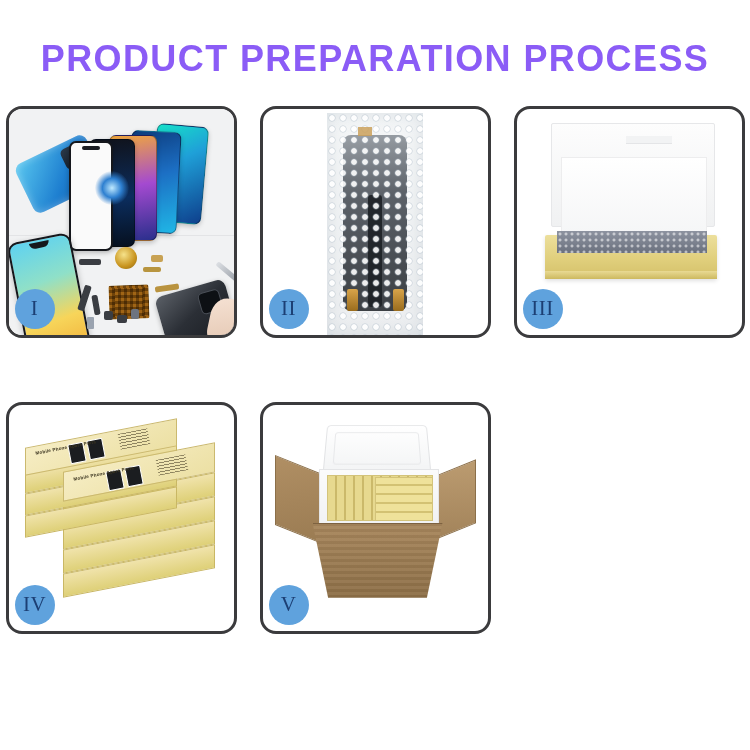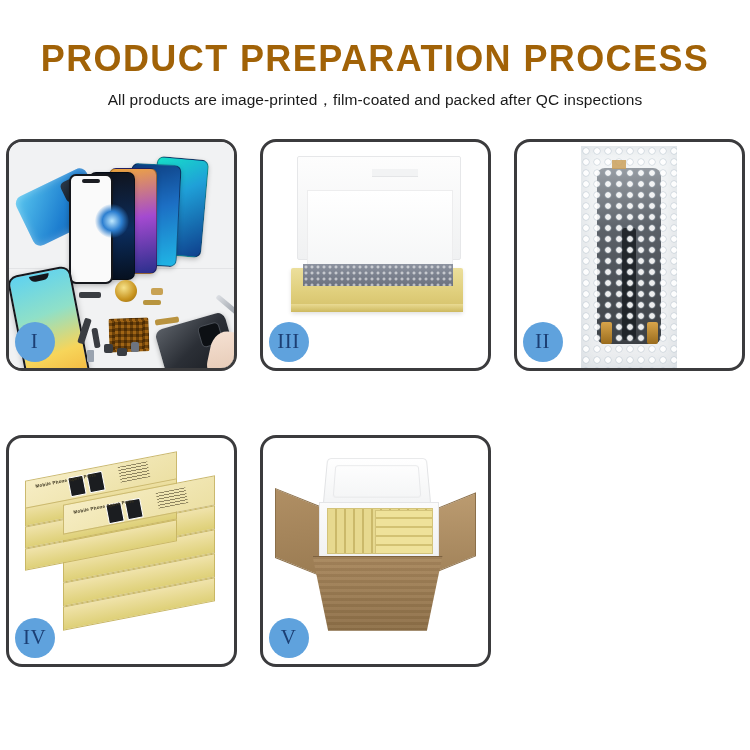--- a/index.html
+++ b/index.html
@@ -18,21 +18,21 @@
   
   .header {
     text-align: center;
     padding-top: 40px;
   }
   .title {
     font-family: "Liberation Sans", sans-serif;
     font-size: 36px;
     font-weight: 700;
     letter-spacing: 1.4px;
-    color: #a16207;
+    color: #8b5cf6;
     line-height: 1.05;
     white-space: nowrap;
   }
   .subtitle {
     font-family: "Liberation Sans", sans-serif;
     font-size: 15.5px;
     font-weight: 400;
     color: #1a1a1a;
     margin-top: 12px;
     letter-spacing: 0.1px;
@@ -425,21 +425,20 @@
   }
   .p6-tape.t1 { left: 60px; top: 96px; width: 16px; height: 18px; transform: skewY(24deg); }
   .p6-tape.t2 { left: 60px; top: 166px; width: 16px; height: 16px; transform: skewY(24deg); }
 
 </style>
 </head>
 <body>
 
 <div class="header">
   <div class="title">PRODUCT PREPARATION PROCESS</div>
-  <div class="subtitle">All products are image-printed，film-coated and packed after QC inspections</div>
 </div>
 
 <div class="grid">
 
   <div class="panel">
     <div class="panel-stage">
       <div class="p1-bg"></div>
       <div class="p1-strip"></div>
       <div class="p1-cover"></div>
       <div class="p1-screen p1-s5"></div>
@@ -463,43 +462,43 @@
       <div class="p1-part" style="left:78px;top:208px;width:7px;height:12px;background:#9aa3af;border-radius:1px;"></div>
       <div class="p1-backplate"></div>
       <div class="p1-tweezer"></div>
       <div class="p1-hand"></div>
     </div>
     <div class="badge">I</div>
   </div>
 
   <div class="panel">
     <div class="panel-stage">
-      <div class="p3-lid">
-        <div class="p3-lidtab"></div>
-      </div>
-      <div class="p3-foam"></div>
-      <div class="p3-tray"></div>
-      <div class="p3-trayinner"></div>
-      <div class="p3-traylip"></div>
-    </div>
-    <div class="badge">III</div>
-  </div>
-
-  <div class="panel">
-    <div class="panel-stage">
       <div class="p2-bag">
         <div class="p2-screen"></div>
         <div class="p2-flex"></div>
         <div class="p2-bubbles"></div>
       </div>
       <div class="p2-tape"></div>
       <div class="p2-conn left"></div>
       <div class="p2-conn right"></div>
     </div>
     <div class="badge">II</div>
+  </div>
+
+  <div class="panel">
+    <div class="panel-stage">
+      <div class="p3-lid">
+        <div class="p3-lidtab"></div>
+      </div>
+      <div class="p3-foam"></div>
+      <div class="p3-tray"></div>
+      <div class="p3-trayinner"></div>
+      <div class="p3-traylip"></div>
+    </div>
+    <div class="badge">III</div>
   </div>
 
   <div class="panel">
     <div class="panel-stage p4">
       <div class="slab t4"></div>
       <div class="slab t3"></div>
       <div class="slab t2"></div>
       <div class="slab t1"></div>
       <div class="slab s3"></div>
       <div class="slab s2"></div>

